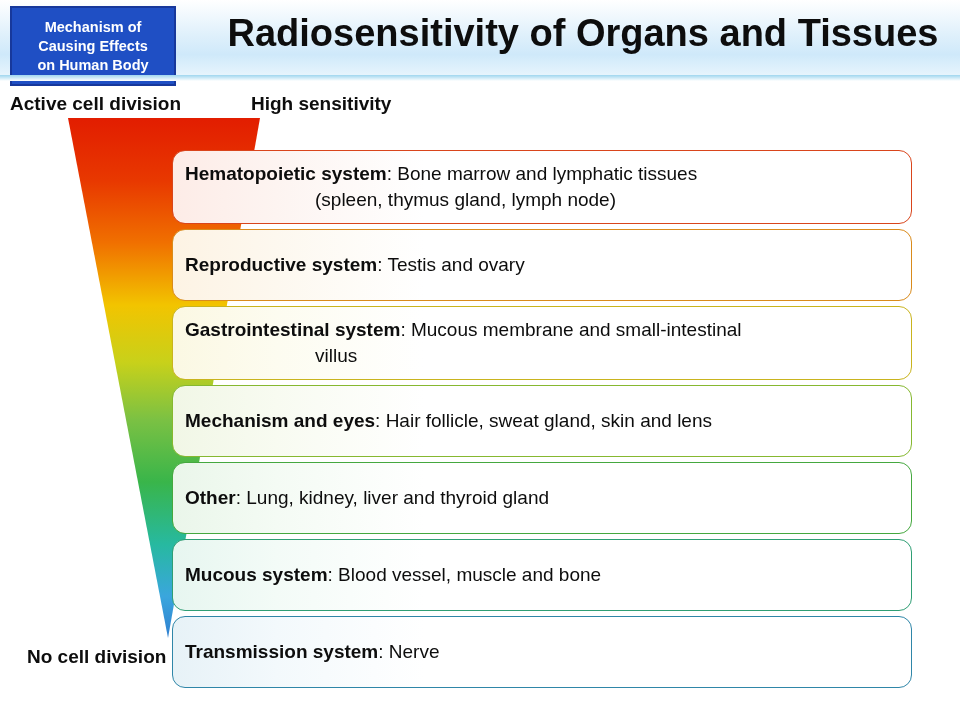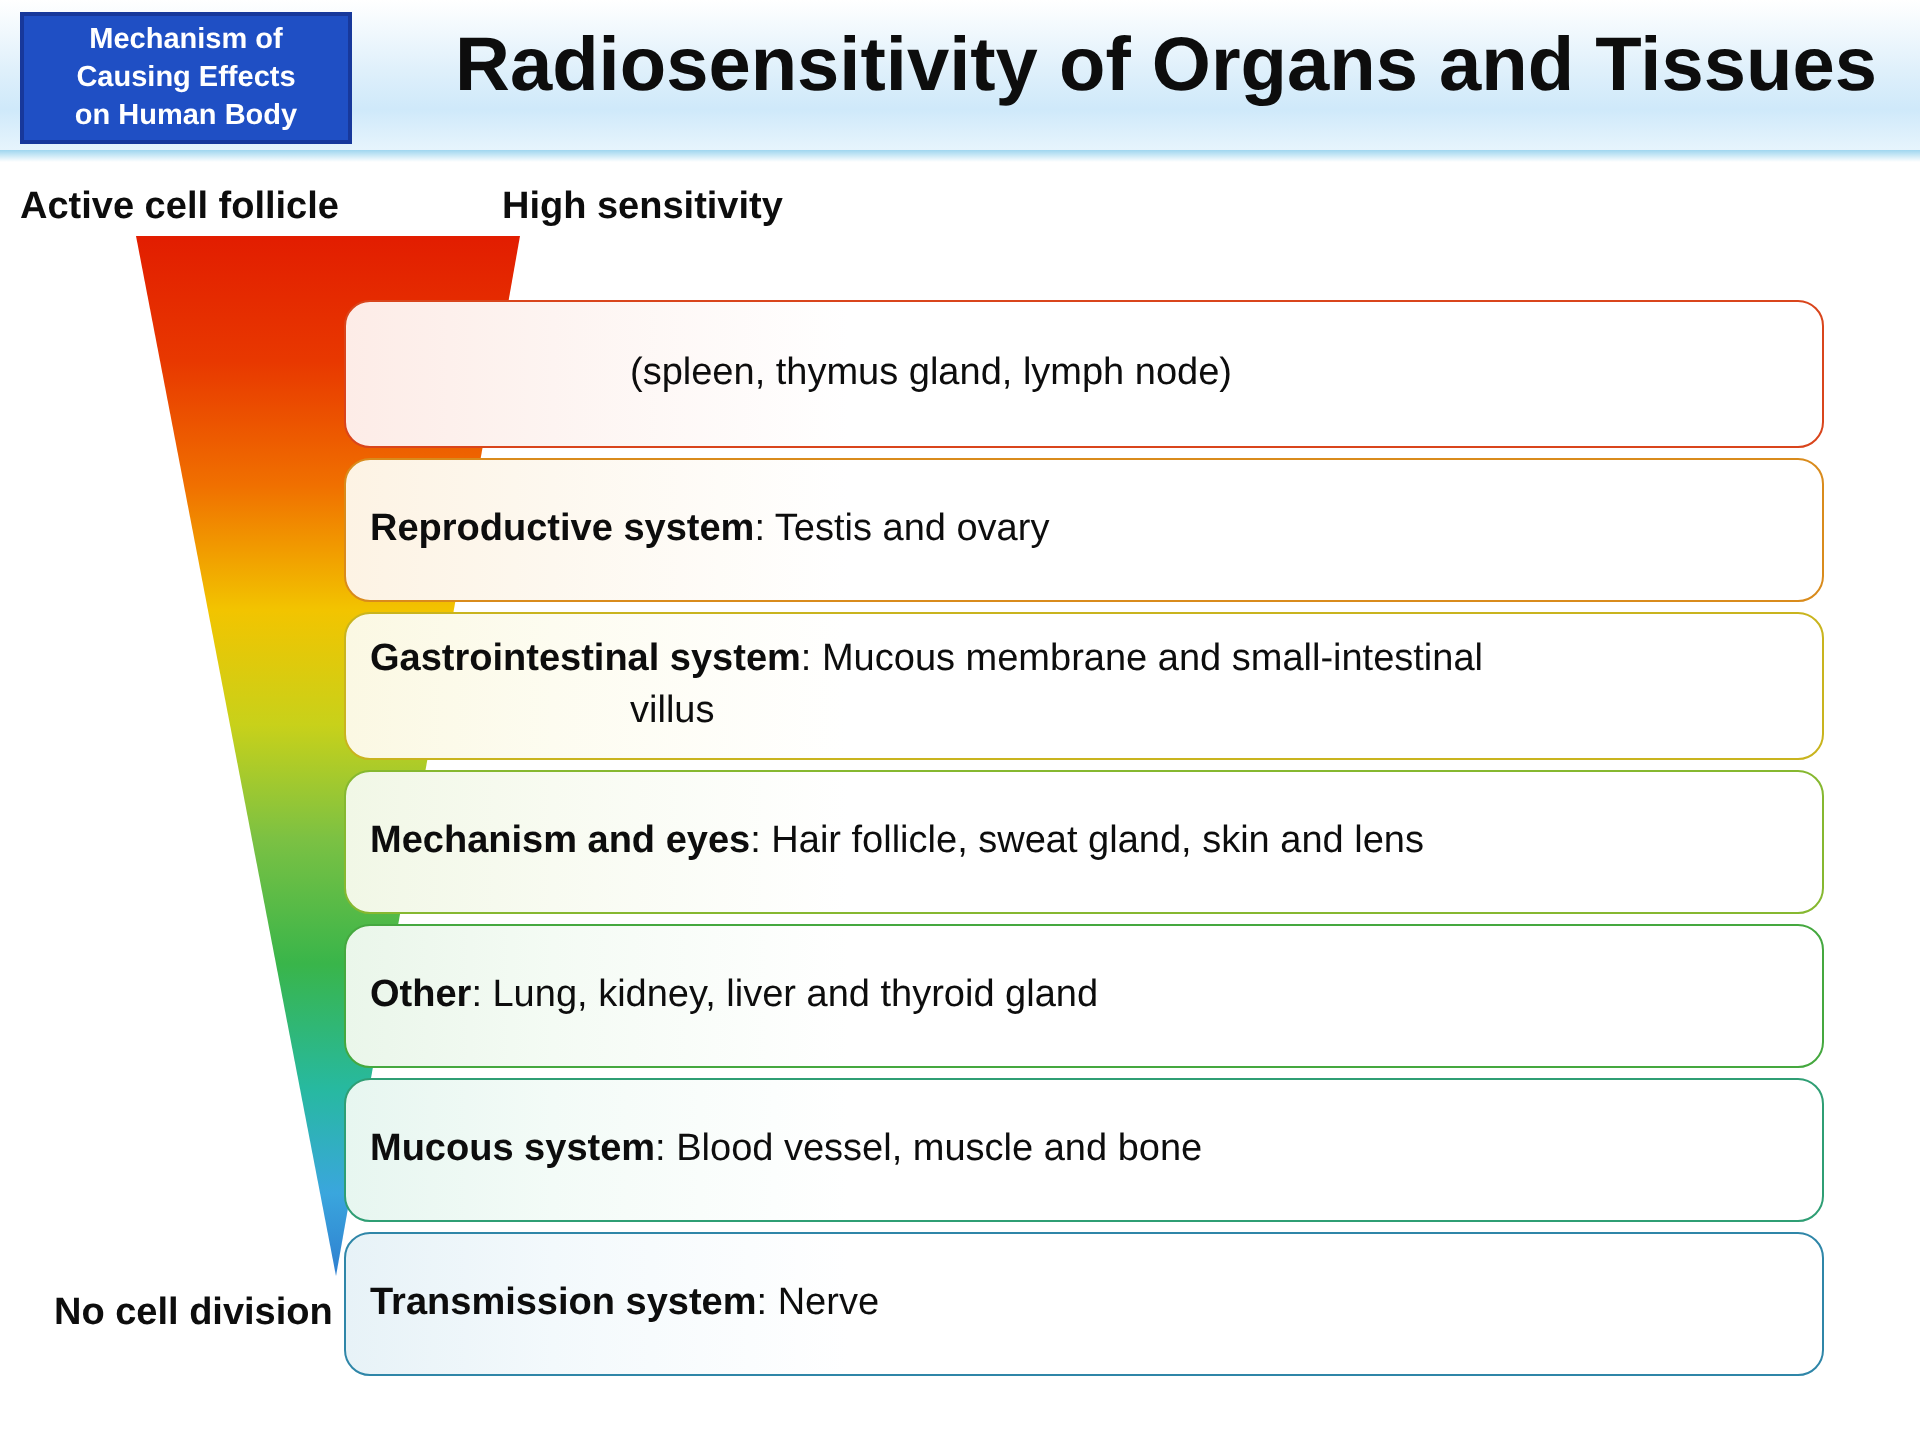--- a/index.html
+++ b/index.html
@@ -31,21 +31,21 @@
     top: 75px;
     width: 960px;
     height: 6px;
     background: linear-gradient(to bottom, #9fd6ef, #ffffff);
   }
   .badge {
     position: absolute;
     left: 10px;
     top: 6px;
     width: 166px;
-    height: 66px;
+    height: 80px;
     background: #1f4fc4;
     border: 2px solid #17389b;
     color: #ffffff;
     font-size: 14.5px;
     font-weight: bold;
     line-height: 19px;
     text-align: center;
     display: flex;
     flex-direction: column;
     align-items: center;
@@ -138,21 +138,21 @@
 <div class="header">
   <div class="badge">
     <span>Mechanism of</span>
     <span>Causing Effects</span>
     <span>on Human Body</span>
   </div>
   <div class="title">Radiosensitivity of Organs and Tissues</div>
 </div>
 <div class="header-underline"></div>
 
-<div class="corner-label" id="lbl-tl">Active cell follicle</div>
+<div class="corner-label" id="lbl-tl">Active cell division</div>
 <div class="corner-label" id="lbl-tr">High sensitivity</div>
 <div class="corner-label" id="lbl-bl">No cell division</div>
 <div class="corner-label" id="lbl-br">Low sensitivity</div>
 
 <div class="triangle-wrap">
   <svg width="210" height="520" viewBox="0 0 210 520" xmlns="http://www.w3.org/2000/svg">
     <defs>
       <linearGradient id="grad" x1="0" y1="0" x2="0" y2="1">
         <stop offset="0%" stop-color="#e21d00"></stop>
         <stop offset="12%" stop-color="#e83800"></stop>
@@ -167,20 +167,21 @@
       </linearGradient>
     </defs>
     <polygon points="8,0 200,0 108,520" fill="url(#grad)"></polygon>
   </svg>
 </div>
 
 <div class="rows">
 
   <div class="row tall r0">
     <div class="row-text">
+      <span><b>Hematopoietic system</b><span>: Bone marrow and lymphatic tissues</span></span>
       <span class="indent center2">(spleen, thymus gland, lymph node)</span>
     </div>
   </div>
 
   <div class="row r1">
     <div class="row-text">
       <span><b>Reproductive system</b><span>: Testis and ovary</span></span>
     </div>
   </div>
 

